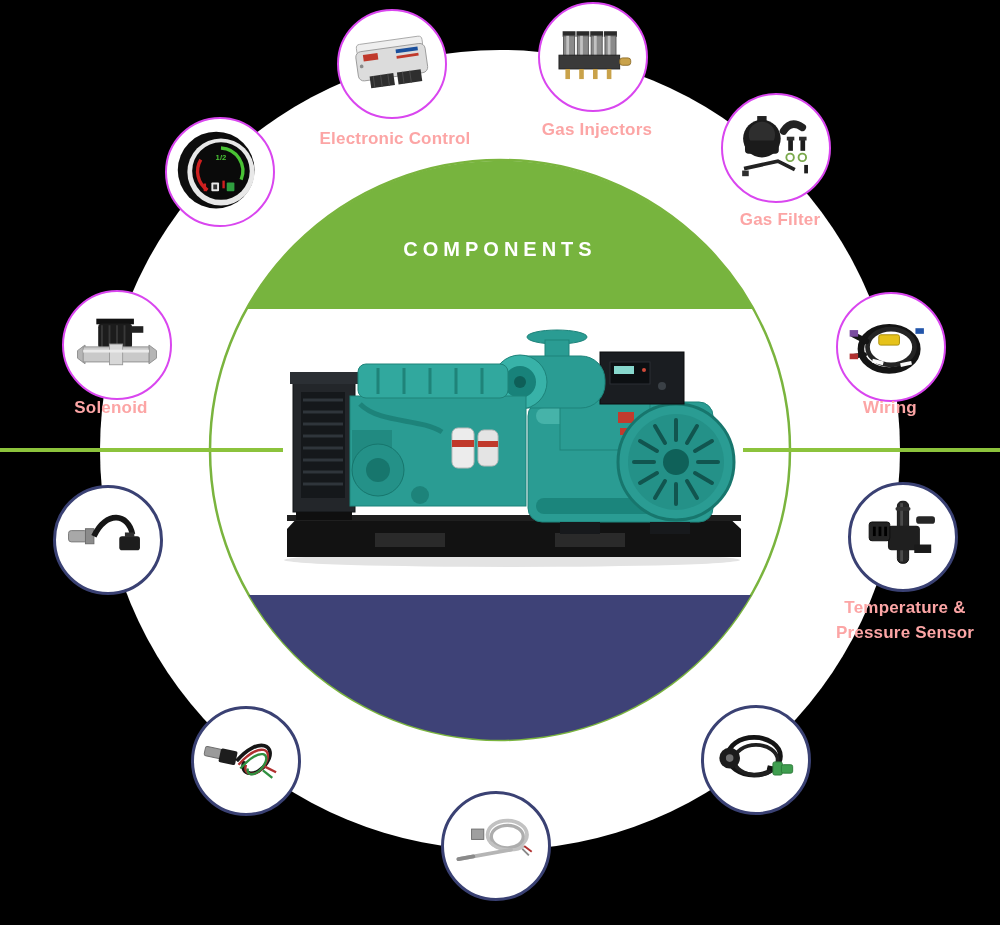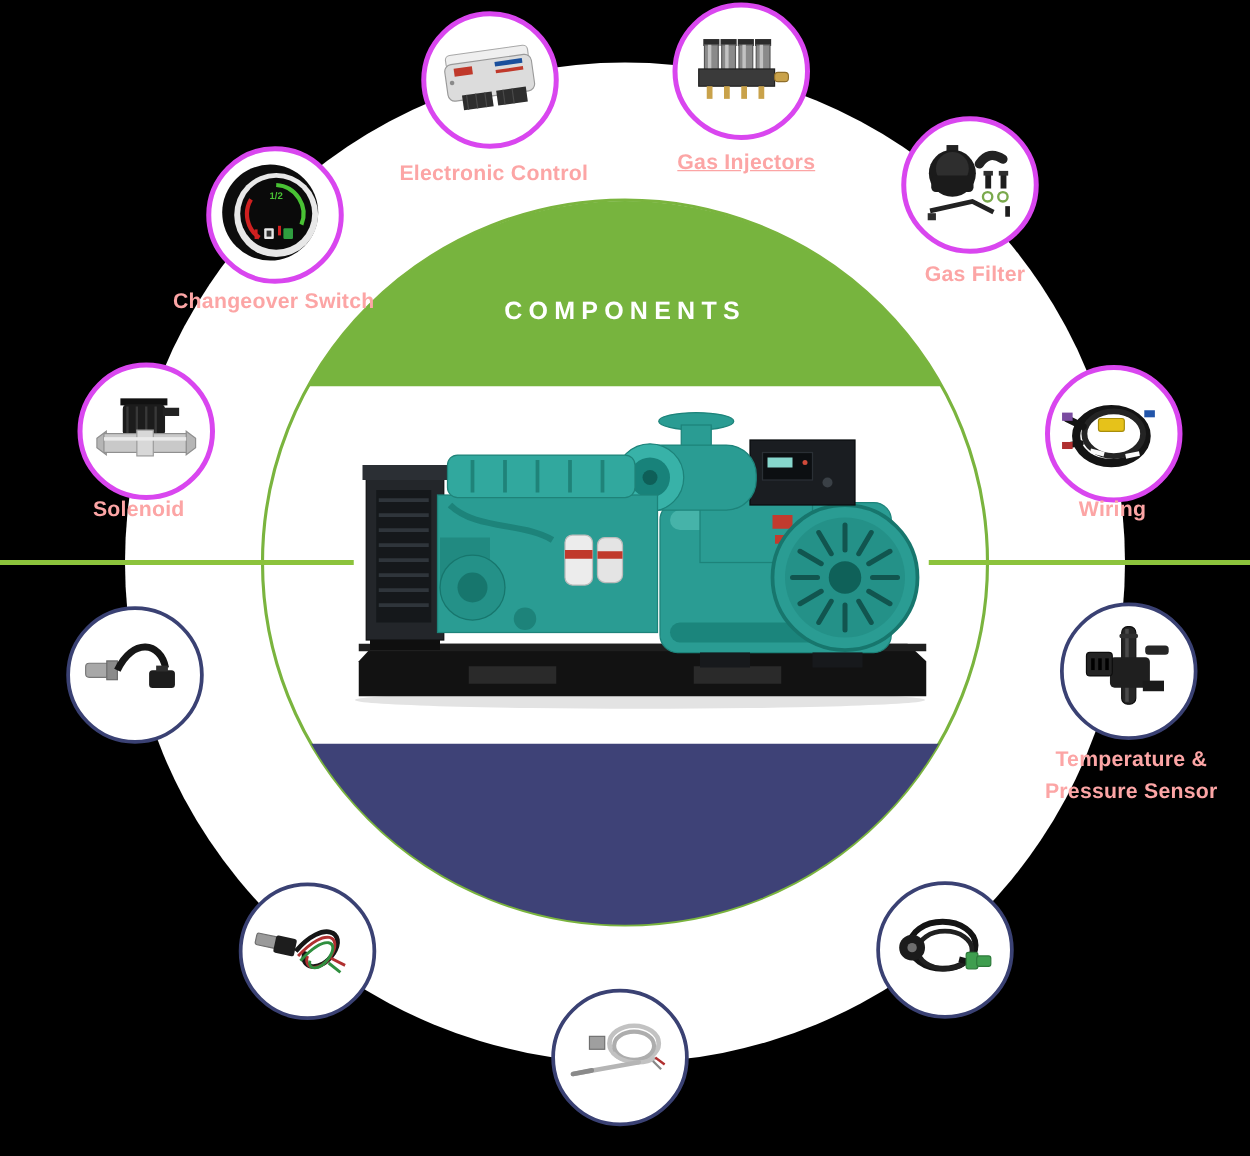--- a/index.html
+++ b/index.html
@@ -1,21 +1,21 @@
 <!DOCTYPE html>
 <html><head>
 <meta charset="utf-8">
 <style>
   html,body{margin:0;padding:0;background:#000;}
   .stage{position:relative;width:1000px;height:925px;background:#000;overflow:hidden;
          font-family:"Liberation Sans",sans-serif;}
   .stage svg.base{position:absolute;left:0;top:0;}
   .item{position:absolute;width:110px;height:110px;border-radius:50%;background:#fff;
         box-sizing:border-box;display:flex;align-items:center;justify-content:center;}
-  .item.component{border:4px solid #d946ef;}
+  .item.component{border:2px solid #d946ef;}
   .item.sensor{border:3px solid #3a4173;}
   .lbl{position:absolute;transform:translateX(-50%);white-space:nowrap;text-align:center;
        font-weight:700;font-size:17px;line-height:25px;color:#fca5a5;letter-spacing:.2px;}
   .banner{position:absolute;transform:translateX(-50%);color:#ffffff;font-weight:800;
           font-size:20px;letter-spacing:5px;white-space:nowrap;}
   
   .p-ecu{left:337px;top:9px;}       .p-inj{left:538px;top:2px;}
   .p-sw{left:165px;top:117px;}      .p-fil{left:721px;top:93px;}
   .p-sol{left:62px;top:290px;}      .p-wir{left:836px;top:292px;}
   .p-o2{left:53px;top:485px;}       .p-tp{left:848px;top:482px;}
@@ -291,22 +291,21 @@
       <ellipse cx="50" cy="50" rx="23" ry="16" fill="none" stroke="#202020" stroke-width="4"></ellipse>
       <circle cx="22" cy="48" r="11" fill="#1b1b1b"></circle>
       <circle cx="22" cy="48" r="4" fill="#6e6e6e"></circle>
       <path d="M62,58 L70,60" stroke="#141414" stroke-width="5"></path>
       <rect x="68" y="52" width="10" height="14" rx="2" fill="#3f9e4f" stroke="#2d7a3a"></rect>
       <rect x="77" y="55" width="12" height="9" rx="2" fill="#3f9e4f" stroke="#2d7a3a"></rect>
     </svg>
   </div>
 
   <div class="lbl" style="left:395px;top:126px;">Electronic Control</div>
-  <div class="lbl" style="left:597px;top:117px;text-decoration:underline;">Gas Injectors</div>
-  <div class="lbl" style="left:219px;top:228px;">Changeover Switch</div>
+  <div class="lbl" style="left:597px;top:117px;">Gas Injectors</div>
   <div class="lbl" style="left:780px;top:207px;">Gas Filter</div>
   <div class="lbl" style="left:111px;top:395px;">Solenoid</div>
   <div class="lbl" style="left:890px;top:395px;">Wiring</div>
   <div class="lbl" style="left:905px;top:595px;">
     <div>Temperature &amp;</div>
     <div>Pressure Sensor</div>
   </div>
 
 </div>
 

